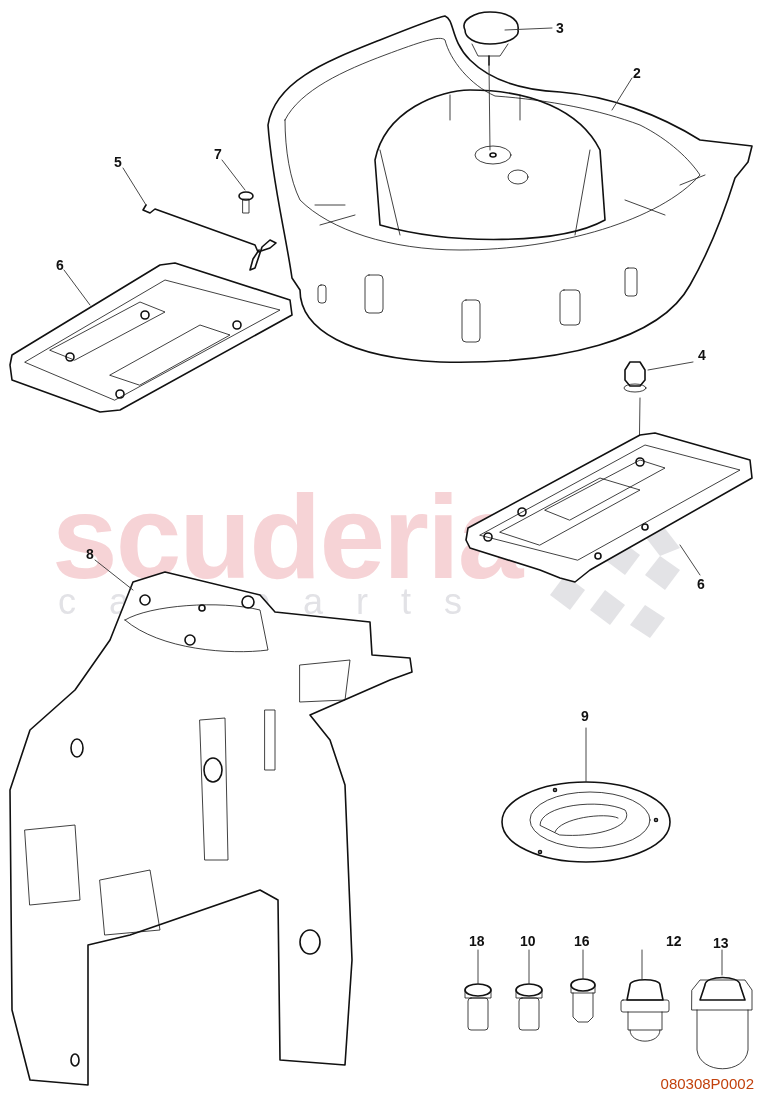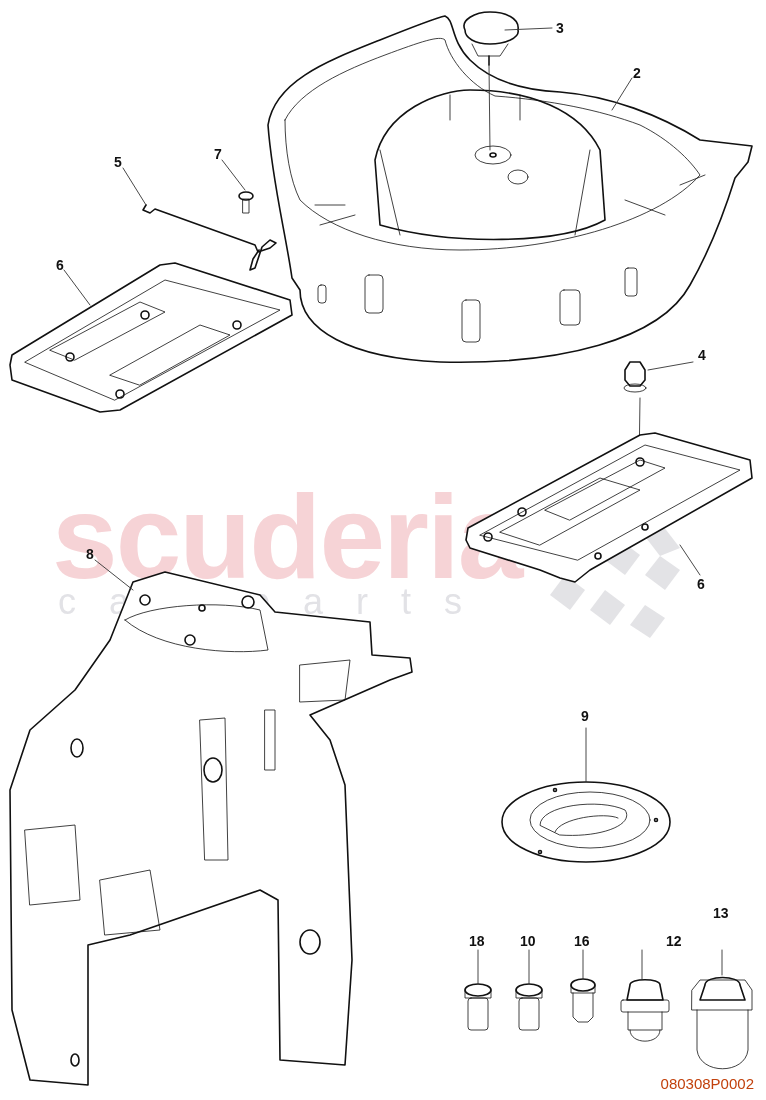--- a/index.html
+++ b/index.html
@@ -180,16 +180,16 @@
   <div class="callout" style="left:214px;top:147px;">7</div>
   <div class="callout" style="left:56px;top:258px;">6</div>
   <div class="callout" style="left:698px;top:348px;">4</div>
   <div class="callout" style="left:697px;top:577px;">6</div>
   <div class="callout" style="left:86px;top:547px;">8</div>
   <div class="callout" style="left:581px;top:709px;">9</div>
   <div class="callout" style="left:469px;top:934px;">18</div>
   <div class="callout" style="left:520px;top:934px;">10</div>
   <div class="callout" style="left:574px;top:934px;">16</div>
   <div class="callout" style="left:666px;top:934px;">12</div>
-  <div class="callout" style="left:713px;top:906px;">13</div>
+  <div class="callout" style="left:713px;top:936px;">13</div>
 
   <div class="ref">080308P0002</div>
 </div>
 
 </body></html>

